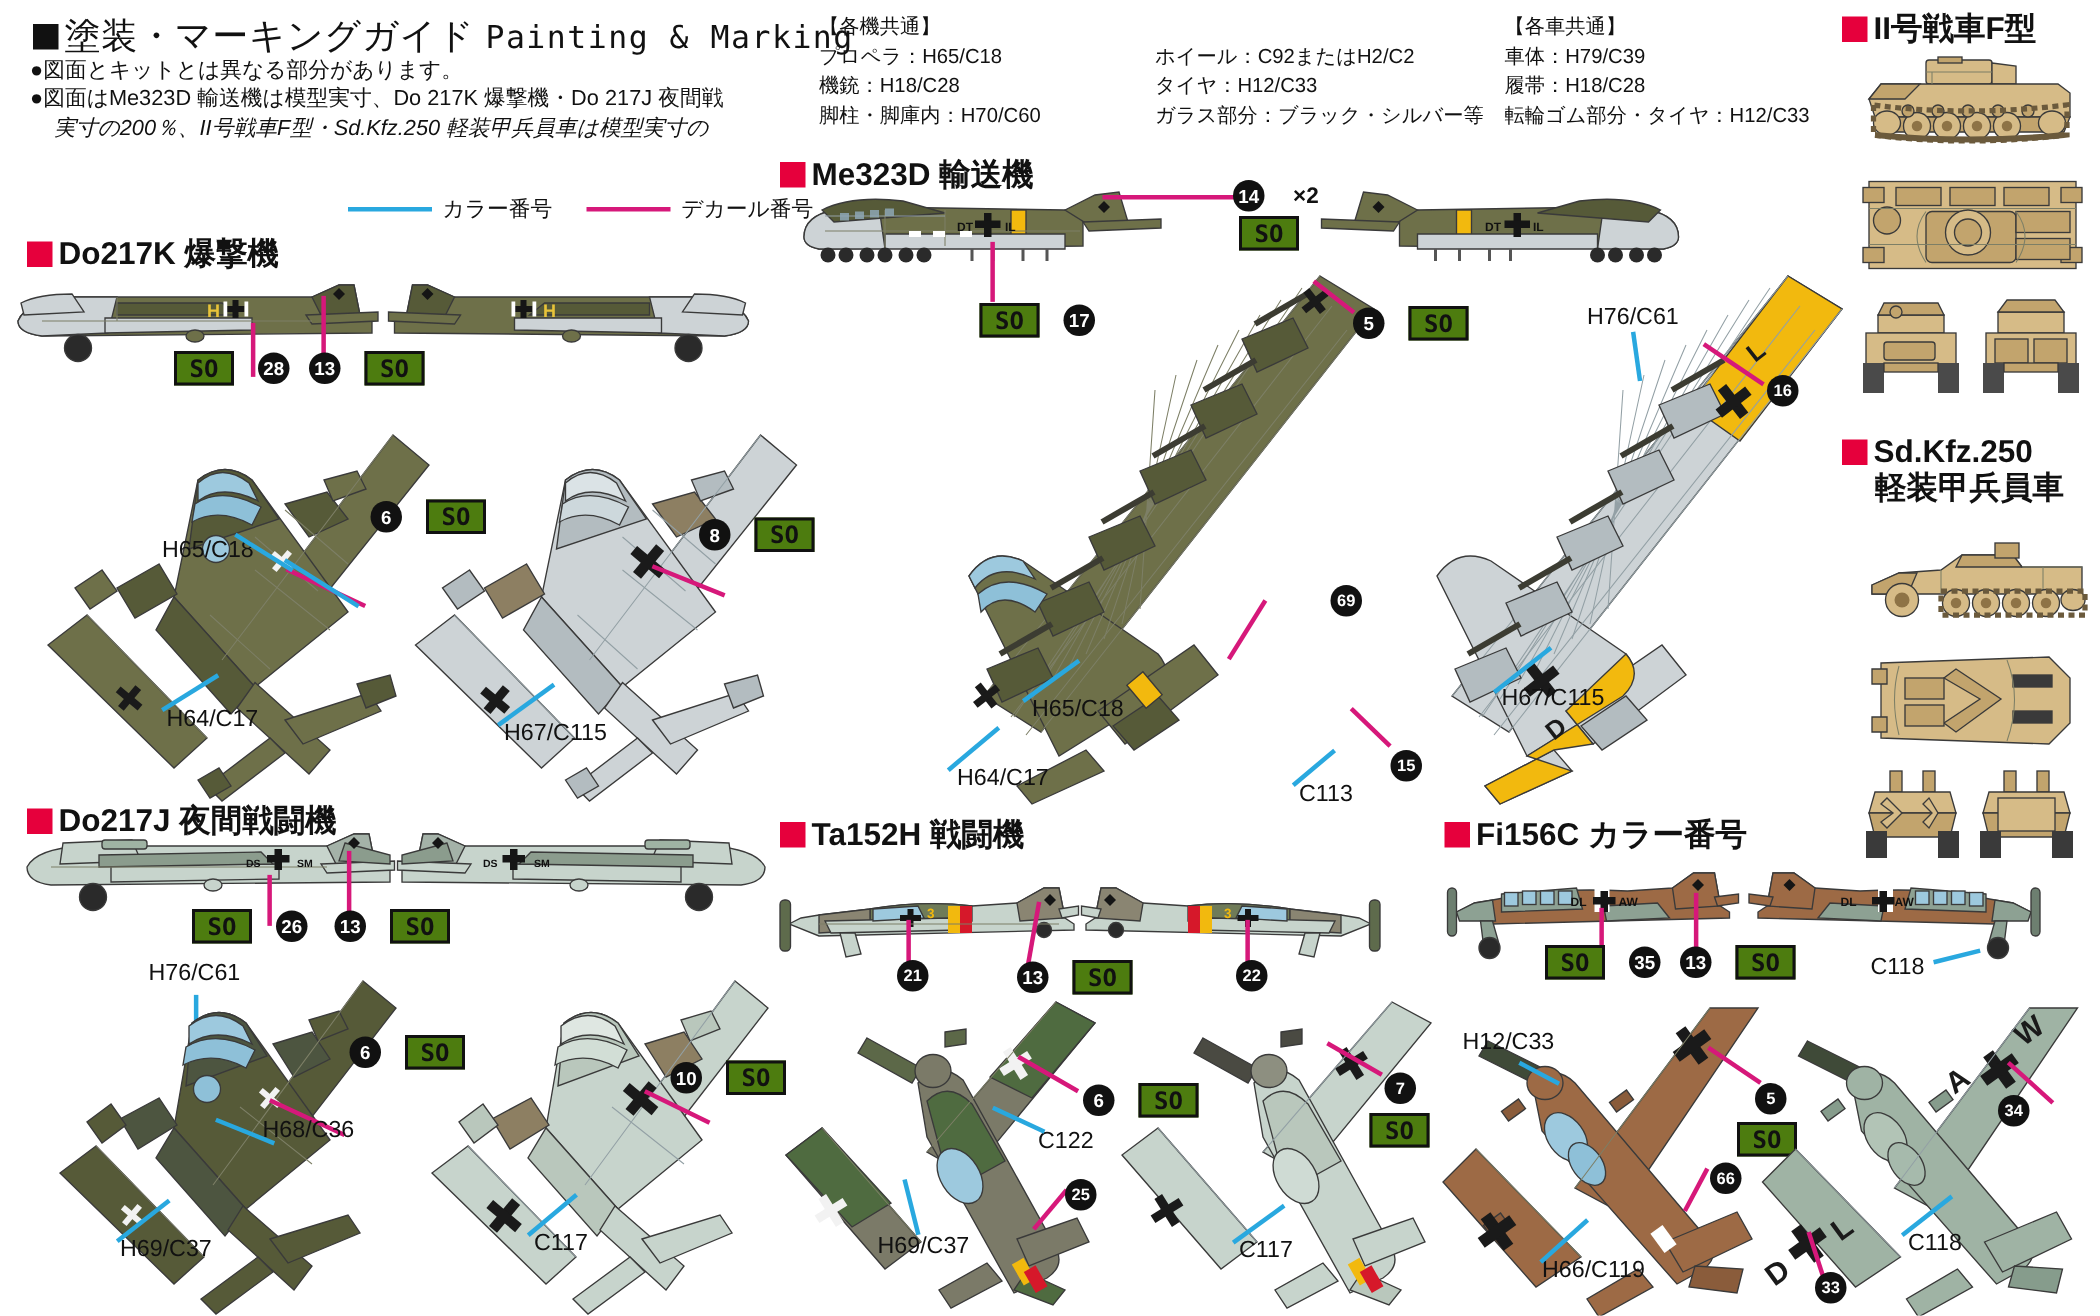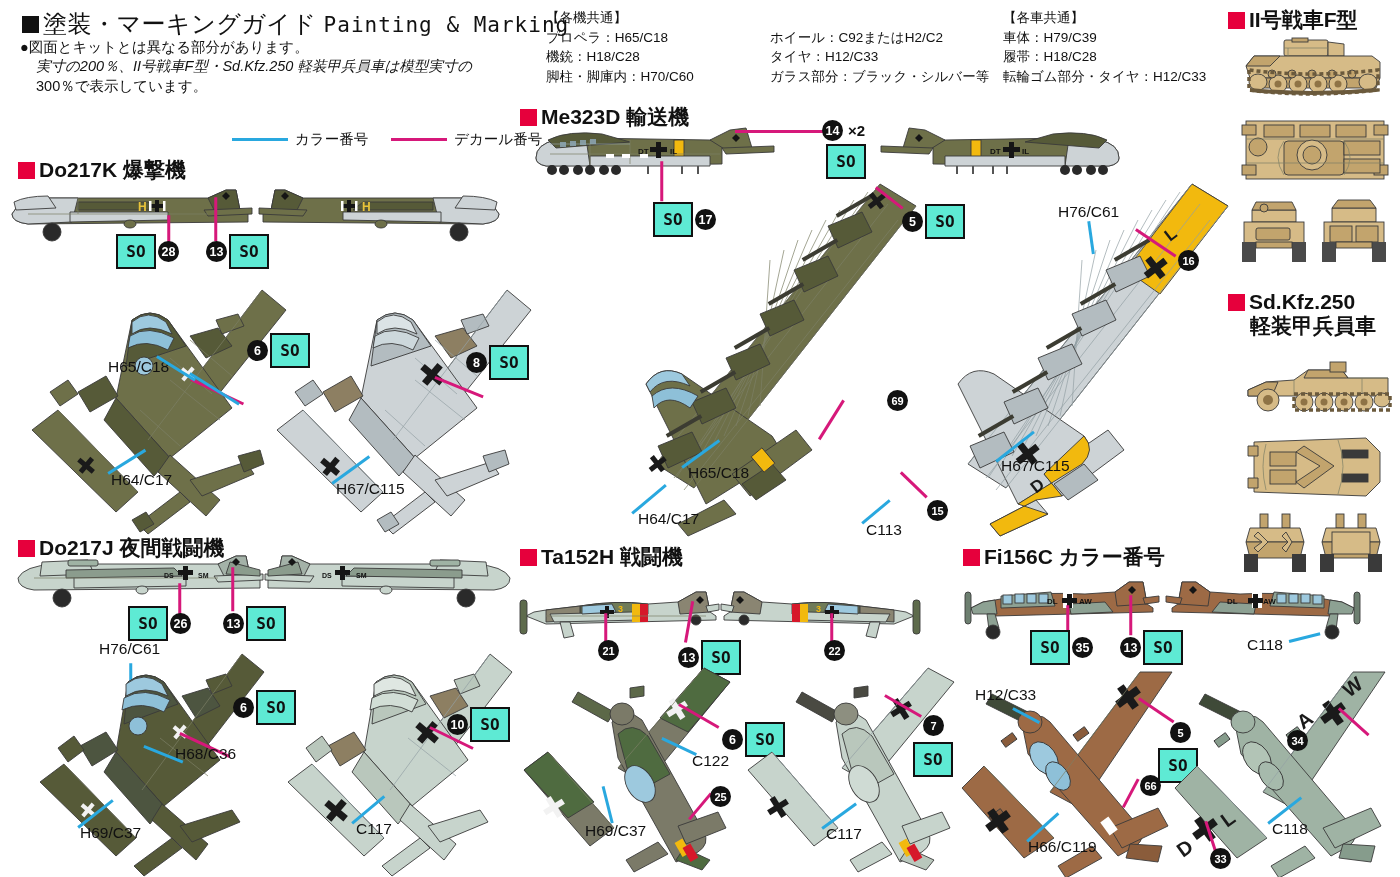--- a/index.html
+++ b/index.html
@@ -48,26 +48,26 @@
   
   .num {
     display:inline-flex; align-items:center; justify-content:center;
     width:21px; height:21px; border-radius:50%;
     background:#111; color:#fff; font-size:12.5px; font-weight:bold;
     font-family:"Liberation Sans",sans-serif;
   }
   .num.wide { font-size:11px; }
   .so {
     display:inline-flex; align-items:center; justify-content:center;
-    min-width:40px; height:35px; border:2.5px solid #111; background:#5eead4;
+    min-width:40px; height:23px; border:2.5px solid #111; background:#4d7c0f;
     color:#111; font-size:16px; font-weight:bold; letter-spacing:0px;
     font-family:"DejaVu Sans Mono","Liberation Mono",monospace;
     padding:0 4px;
   }
-  .callout { display:flex; align-items:center; gap:2px; }
+  .callout { display:flex; align-items:center; gap:16px; }
   .xtimes { font-size:15px; font-weight:bold; margin-left:3px; }
 
   .clabel { font-size:15.5px; white-space:nowrap; }
 
   
   .lead { position:absolute; transform-origin:0 50%; height:2.5px; }
   .lead.blue { background:#29a8df; height:2.5px; }
   .lead.mag  { background:#d6187a; height:2.5px; }
 
   
@@ -92,22 +92,22 @@
 </head>
 <body>
 
 <div class="abs main-title" style="left:22px; top:8px;">
   <span class="sq"></span><span>塗装・マーキングガイド</span>
   <span class="en">Painting &amp; Marking</span>
 </div>
 
 <div class="abs notes" style="left:20px; top:38px;">
   <div>●図面とキットとは異なる部分があります。</div>
+  <div>●図面はMe323D 輸送機は模型実寸、Do 217K 爆撃機・Do 217J 夜間戦</div>
   <div style="padding-left:16px;font-style:italic;">実寸の200％、II号戦車F型・Sd.Kfz.250 軽装甲兵員車は模型実寸の</div>
-  <div style="padding-left:16px;">300％で表示しています。</div>
 </div>
 
 <div class="abs legend" style="left:232px; top:130px;">
   <span class="ln blue"></span>
   <span>カラー番号</span>
   <span class="ln mag" style="margin-left:16px;"></span>
   <span>デカール番号</span>
 </div>
 
 <div class="abs info" style="left:546px; top:8px;">
@@ -1213,21 +1213,21 @@
     <rect x="26" y="148" width="8" height="26" transform="rotate(-36 30 161)"></rect>
     <rect x="17" y="157" width="26" height="8" transform="rotate(-36 30 161)"></rect>
   </g>
   <g class="ltg">
         <path d="M88 124 L178 4 M22 98 L92 170"></path>
       </g>
 </svg>
 </div>
 
 <div class="abs lead mag" style="left:1339px; top:707px; width:40px; transform:rotate(42deg);"></div>
-<div class="abs" style="left:1287px; top:730px;">
+<div class="abs" style="left:1332px; top:730px;">
   <span class="num wide">34</span>
 </div>
 <div class="abs lead mag" style="left:1206px; top:820px; width:36px; transform:rotate(72deg);"></div>
 <div class="abs" style="left:1210px; top:848px;">
   <span class="num wide">33</span>
 </div>
 <div class="abs clabel" style="left:1272px; top:820px;">C118</div>
 <div class="abs lead blue" style="left:1268px; top:822px; width:42px; transform:rotate(-38deg);"></div>
 
 </body></html>

